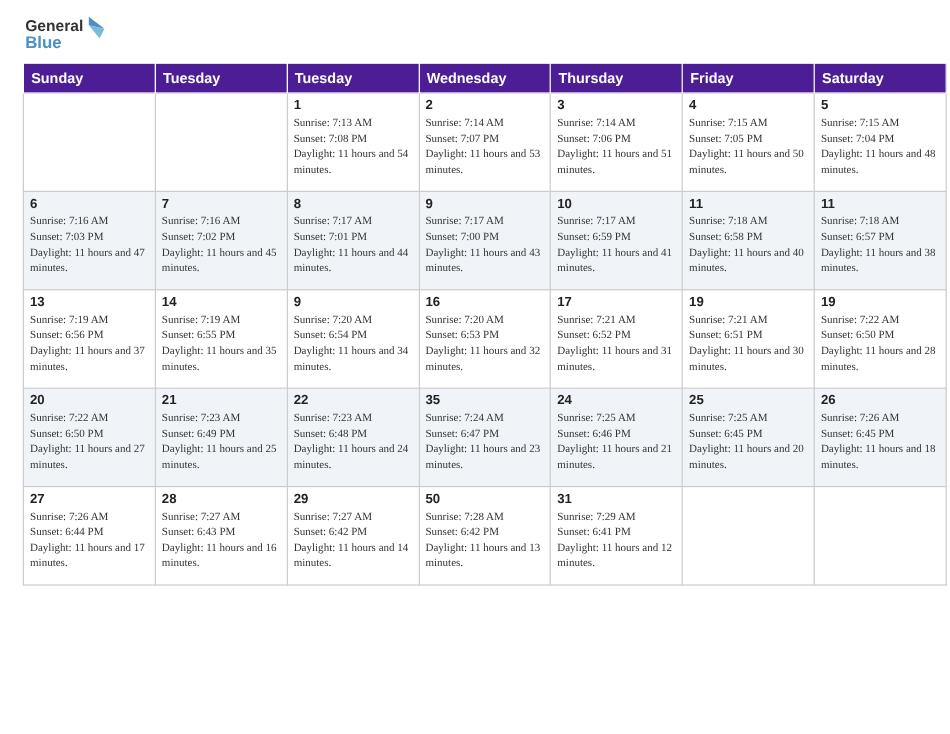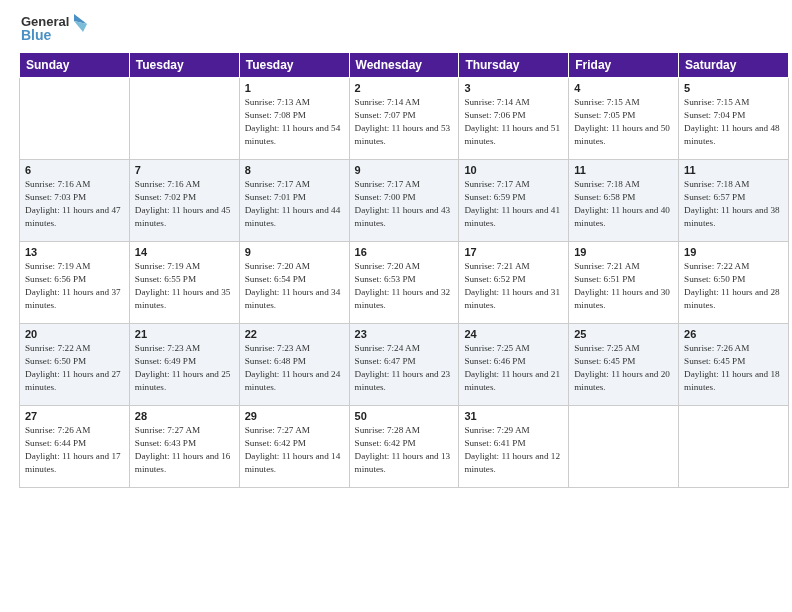--- a/index.html
+++ b/index.html
@@ -207,21 +207,21 @@
           </td>
           <td>
             <div class="day-num">21</div>
             <div class="cell-text">Sunrise: 7:23 AM<br>Sunset: 6:49 PM<br>Daylight: 11 hours and 25 minutes.</div>
           </td>
           <td>
             <div class="day-num">22</div>
             <div class="cell-text">Sunrise: 7:23 AM<br>Sunset: 6:48 PM<br>Daylight: 11 hours and 24 minutes.</div>
           </td>
           <td>
-            <div class="day-num">23</div>
+            <div class="day-num">35</div>
             <div class="cell-text">Sunrise: 7:24 AM<br>Sunset: 6:47 PM<br>Daylight: 11 hours and 23 minutes.</div>
           </td>
           <td>
             <div class="day-num">24</div>
             <div class="cell-text">Sunrise: 7:25 AM<br>Sunset: 6:46 PM<br>Daylight: 11 hours and 21 minutes.</div>
           </td>
           <td>
             <div class="day-num">25</div>
             <div class="cell-text">Sunrise: 7:25 AM<br>Sunset: 6:45 PM<br>Daylight: 11 hours and 20 minutes.</div>
           </td>

